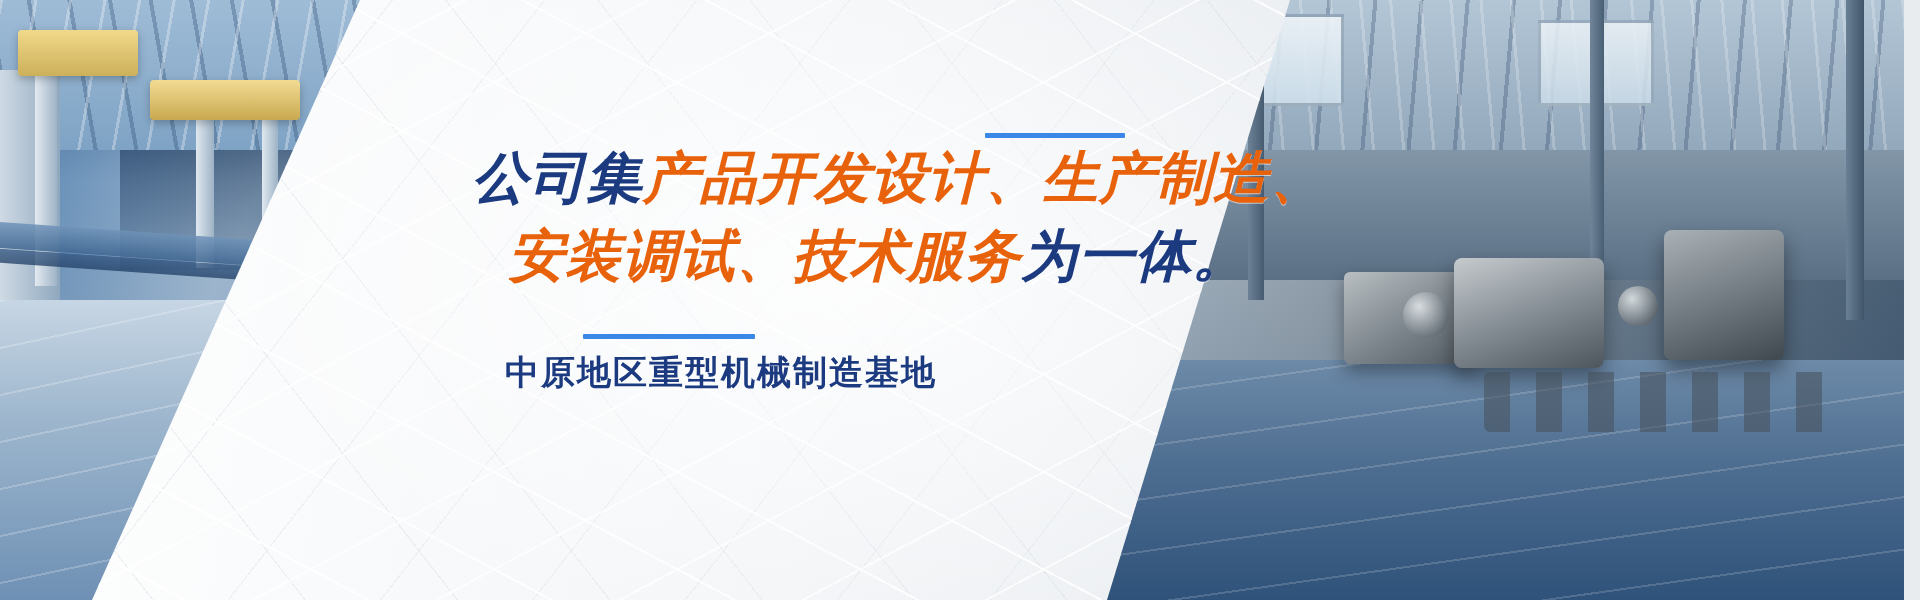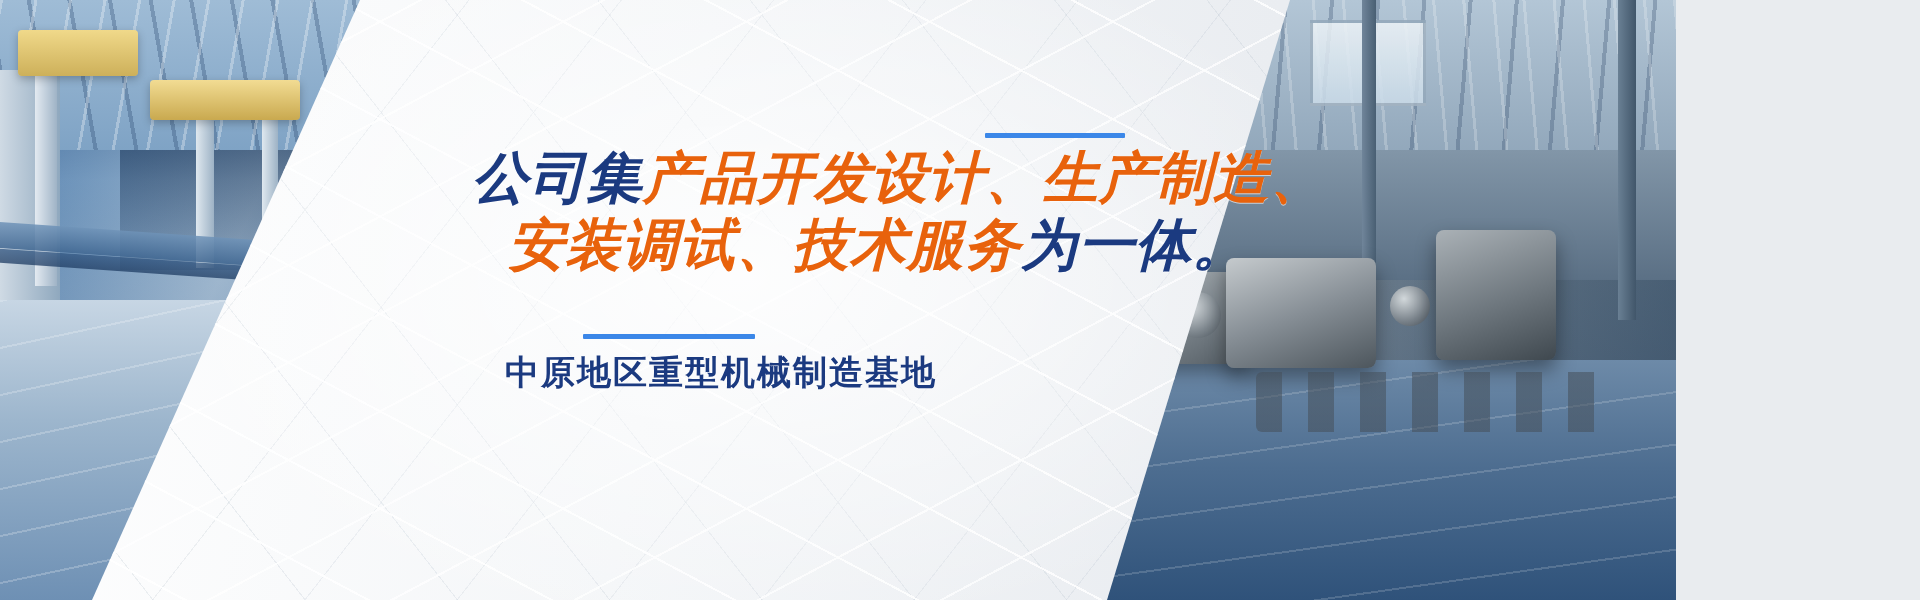--- a/index.html
+++ b/index.html
@@ -2,21 +2,21 @@
 <html><head>
 <meta charset="utf-8">
 <style>
   html,body{margin:0;padding:0;}
   body{
     width:1920px;height:600px;overflow:hidden;
     font-family:"Liberation Sans","DejaVu Sans",sans-serif;
     background:#e9ecef;
   }
   #banner{
-    position:relative;width:1676px;height:600px;overflow:hidden;
+    position:relative;width:1904px;height:600px;overflow:hidden;
     background:#0d2f5c;
   }
 
   
   .photo{position:absolute;top:0;height:600px;overflow:hidden;}
   #photo-left{left:0;width:640px;}
   #photo-right{right:0;width:900px;}
 
   .ph-base{position:absolute;inset:0;}
 
@@ -136,21 +136,21 @@
   }
   .hl{
     position:absolute;
     font-weight:bold;font-style:italic;
     font-size:56px;line-height:1;
     letter-spacing:1px;
     white-space:nowrap;
     text-shadow:0 1px 0 rgba(255,255,255,.6);
   }
   #hl-line1{left:472px;top:150px;}
-  #hl-line2{left:508px;top:217px;}
+  #hl-line2{left:508px;top:228px;}
   .navy{color:#1b3a80;}
   .orange{color:#e8620c;}
 
   #rule-top{
     position:absolute;left:985px;top:133px;width:140px;height:5px;
     background:#3b87e8;border-radius:1px;
   }
   #rule-bottom{
     position:absolute;left:583px;top:334px;width:172px;height:5px;
     background:#3b87e8;border-radius:1px;

